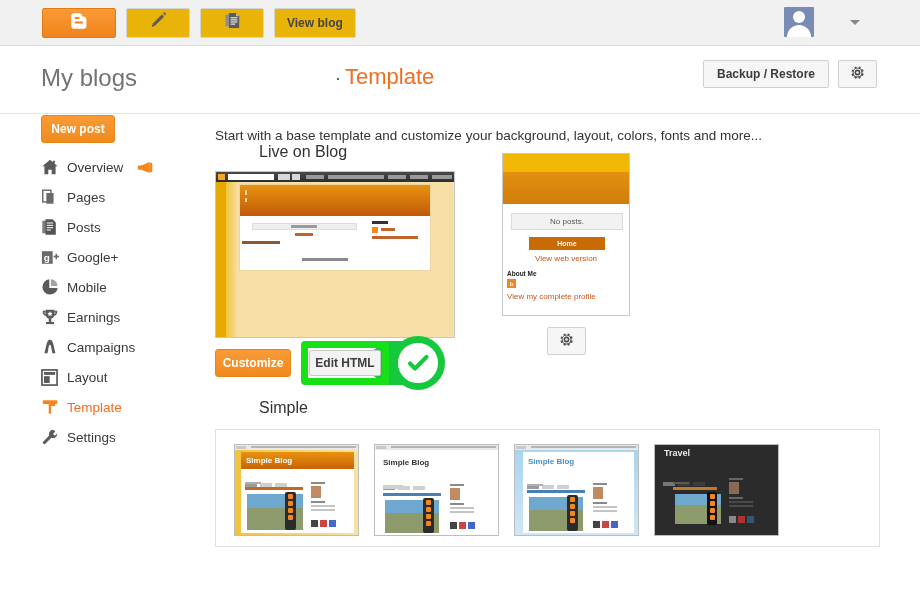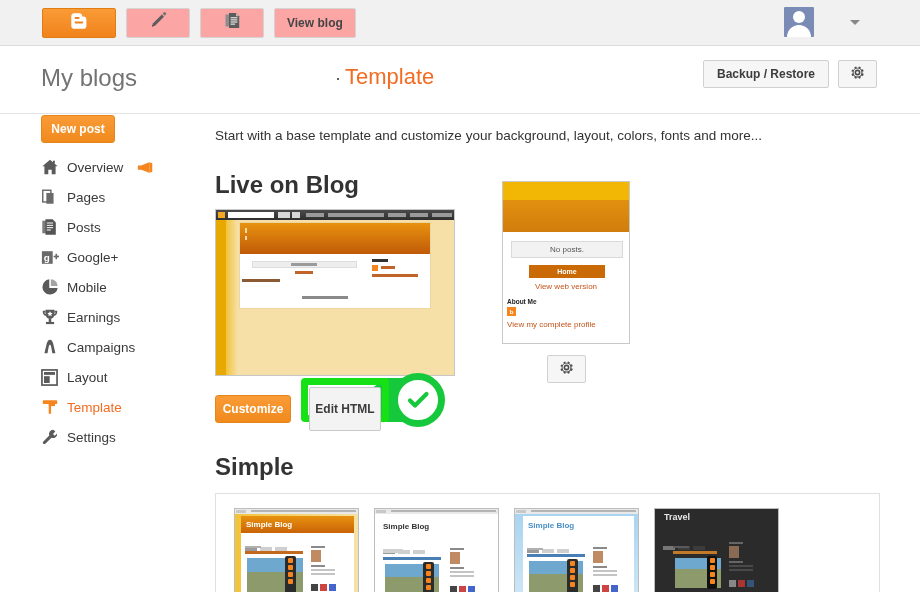--- a/index.html
+++ b/index.html
@@ -17,21 +17,21 @@
     height: 46px; width: 100%;
     background: #f1f1f1;
     border-bottom: 1px solid #dcdcdc;
     display: flex; align-items: center;
     padding: 0 16px;
     position: relative;
   }
   .tb-btn {
     height: 30px; min-width: 64px;
     border: 1px solid #d4d4d4;
-    background: #fca5a5;
+    background: #eab308;
     border-radius: 2px;
     display: flex; align-items: center; justify-content: center;
     margin-right: 10px;
     cursor: pointer;
   }
   .tb-btn.logo {
     background: linear-gradient(to bottom,#fa9b36,#f0831c);
     border-color: #e07c12;
     width: 74px; margin-left: 26px;
   }
@@ -103,22 +103,22 @@
     height:30px; display:flex; align-items:center;
     padding-left:41px; cursor:pointer; position:relative;
   }
   .navicon { width:26px; height:20px; display:flex;align-items:center; }
   .navlabel { font-size:13.5px; color:#3a3a3a; }
   .navitem.active .navlabel { color:#f26c21; }
   .megaphone { margin-left:14px; display:flex; align-items:center; }
 
   
   .main { position:absolute; left:215px; top:128px; right:0; }
-  .intro { font-size:13.5px; color:#333; margin-bottom:28px; }
-  .sec-title { font-size:24px; color:#333; font-weight:700; }
+  .intro { font-size:13.5px; color:#333; margin-bottom:0; }
+  .sec-title { font-size:16px; color:#333; font-weight:400;margin-left:44px; }
 
   .previews { display:flex; align-items:flex-start; }
   .col-live { width:285px; }
   .col-mobile { margin-left:2px; }
 
   
   .live-frame {
     margin-top:10px;
     width:240px;height:167px;
     border:1px solid #c7c7c7; background:#f6e0a8;
@@ -157,21 +157,21 @@
 
   .live-actions { margin-top:11px; display:flex; align-items:center; position:relative; }
   .btn-customize {
     width:76px;height:28px;border-radius:3px;
     background:linear-gradient(to bottom,#fa9b36,#f08a1e);
     border:1px solid #e5861a;color:#fff;font-size:12px;font-weight:bold;
     display:flex;align-items:center;justify-content:center;cursor:pointer;
   }
   .edithtml-wrap { position:relative; margin-left:18px; }
   .btn-edithtml {
-    width:72px;height:44px;border:1px solid #c8c8c8;
+    width:72px;height:26px;border:1px solid #c8c8c8;
     background:#f3f3f3;border-radius:2px;
     font-size:12px;font-weight:bold;color:#3c3c3c;
     display:flex;align-items:center;justify-content:center;cursor:pointer;
     position:relative; z-index:4;
   }
   .hl-box {
     position:absolute; left:-8px; top:-9px;
     width:88px;height:44px;
     border:7px solid #16e016; border-radius:4px;
     box-sizing:border-box; z-index:3; pointer-events:none;

